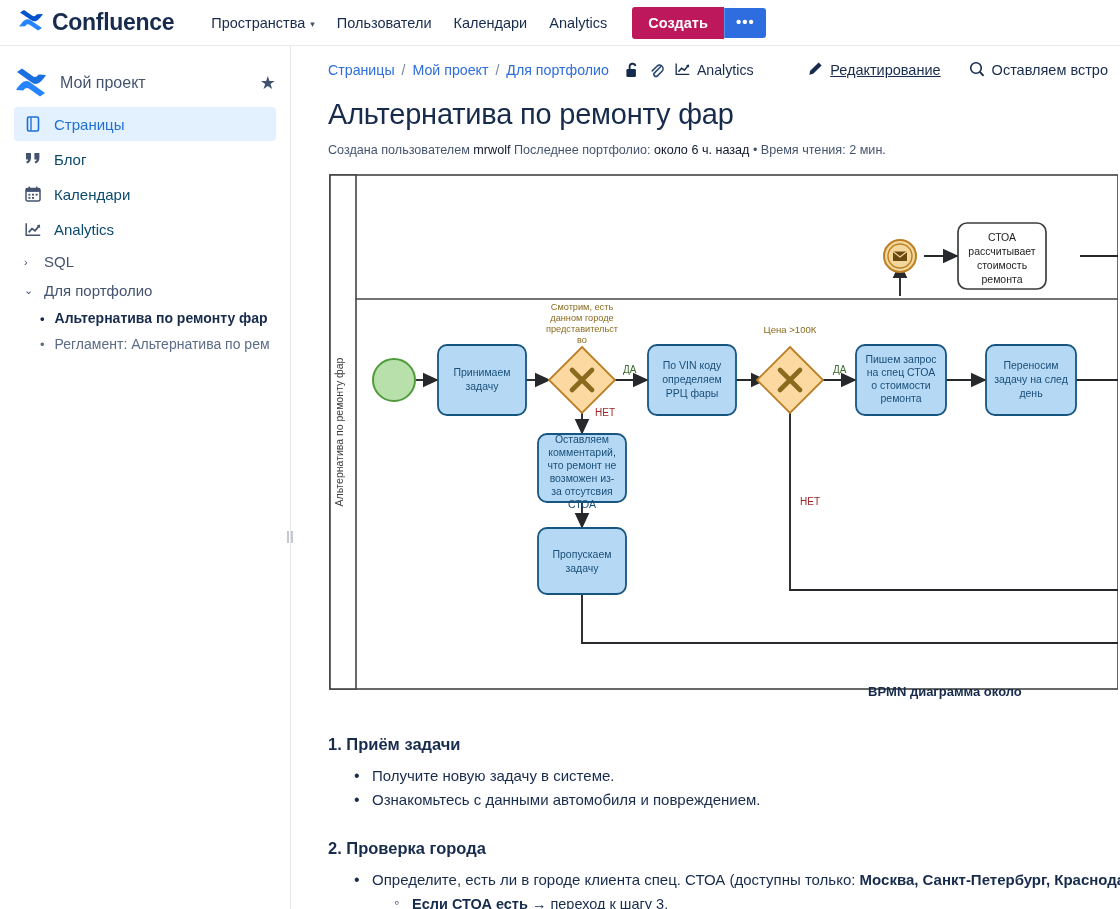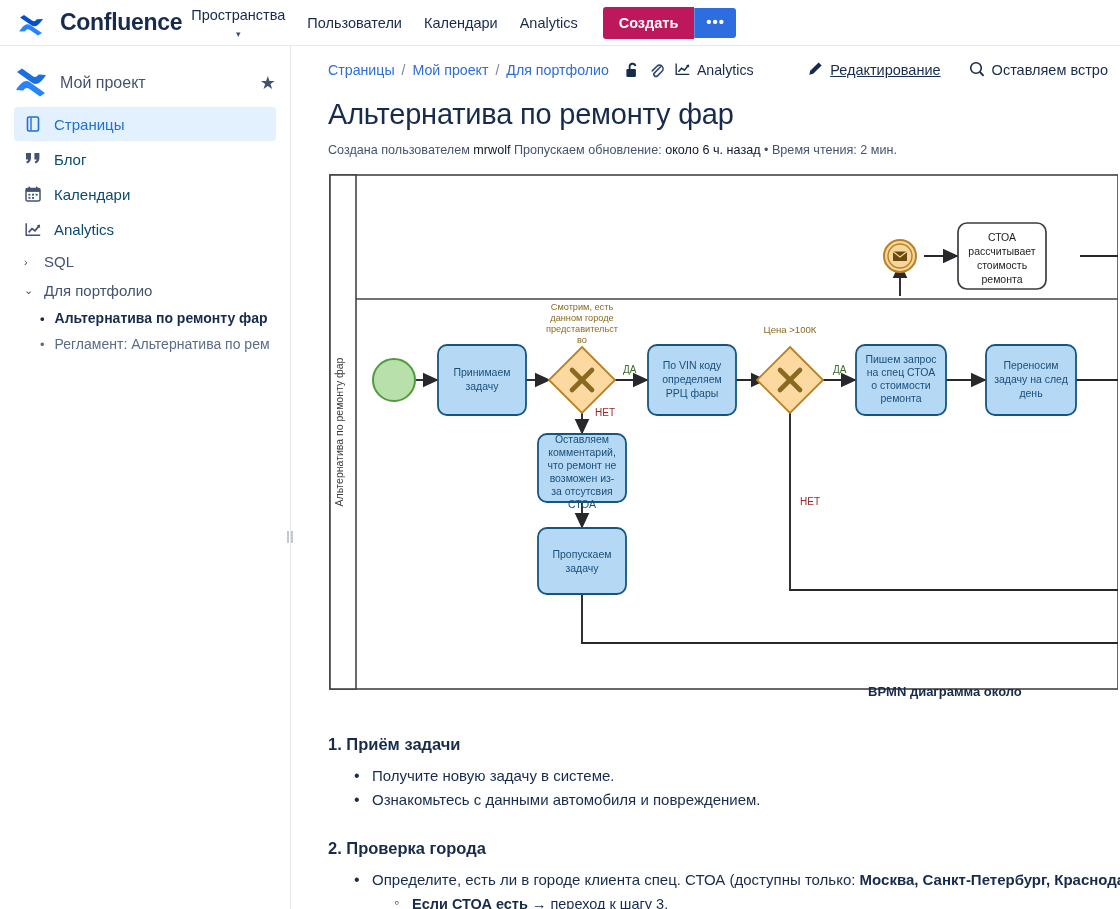--- a/index.html
+++ b/index.html
@@ -7,29 +7,29 @@
     width: 1120px; height: 909px;
     font-family: "Liberation Sans", sans-serif;
     background: #fff; overflow: hidden;
   }
   
   #topnav {
     height: 46px; width: 1120px;
     background: #fff; border-bottom: 1px solid #e8eaee;
     display: flex; align-items: center; padding: 0 0 0 18px;
   }
-  #brand { display: flex; align-items: flex-end; gap: 16px; }
+  #brand { display: flex; align-items: flex-start; gap: 8px; margin-right: 28px; }
   #brand .logo { width: 26px; height: 22px; position: relative; }
   #brand .logo svg { display: block; }
   #brand .name {
     font-size: 23px; font-weight: 600; color: #172b4d; letter-spacing: -0.3px;
   }
   .navlink {
     font-size: 14.5px; color: #172b4d; padding: 6px 9px; margin-right: 4px;
-    display: flex; align-items: center; gap: 5px; cursor: pointer; border-radius: 3px; flex-direction: column;
+    display: flex; align-items: center; gap: 5px; cursor: pointer; border-radius: 3px;
   }
   .caret { font-size: 9px; color: #42526e; position: relative; top: 1px; }
   #createbtn {
     background: #be185d; color: #fff; font-size: 14.5px; font-weight: 700;
     padding: 8px 16px; border: none; border-radius: 3px 0 0 3px; cursor: pointer;
     margin-left: 12px;
   }
   #morebtn {
     background: #2d6ddf; color: #fff; border: none; border-left: 1px solid #5b92ea;
     border-radius: 0 3px 3px 0; padding: 8px 11px 10px; cursor: pointer;
@@ -305,21 +305,21 @@
         </span>
         <span>Оставляем встро</span>
       </span>
     </div>
 
     <h1 id="page-title">Альтернатива по ремонту фар</h1>
 
     <div id="page-meta">
       <span>Создана пользователем</span>
       <a>mrwolf</a>
-      <span>Пропускаем обновление:</span>
+      <span>Последнее портфолио:</span>
       <a>около 6 ч. назад</a>
       <span>• Время чтения: 2 мин.</span>
     </div>
 
     <div id="diagram-wrap">
       <svg width="790" height="520" viewBox="0 0 790 520">
         <defs>
           <marker id="arr" markerWidth="9" markerHeight="9" refX="8" refY="4.5" orient="auto">
             <path d="M0,0.6 L8.4,4.5 L0,8.4 z" fill="#26282b"></path>
           </marker>

